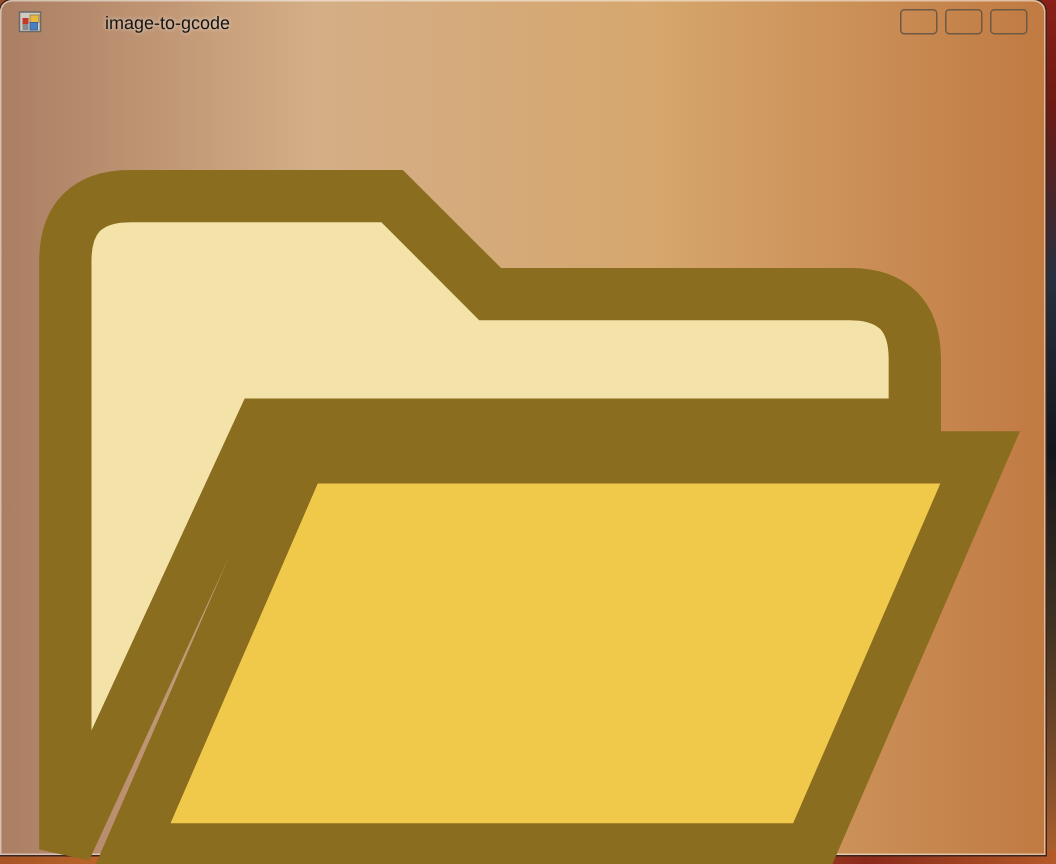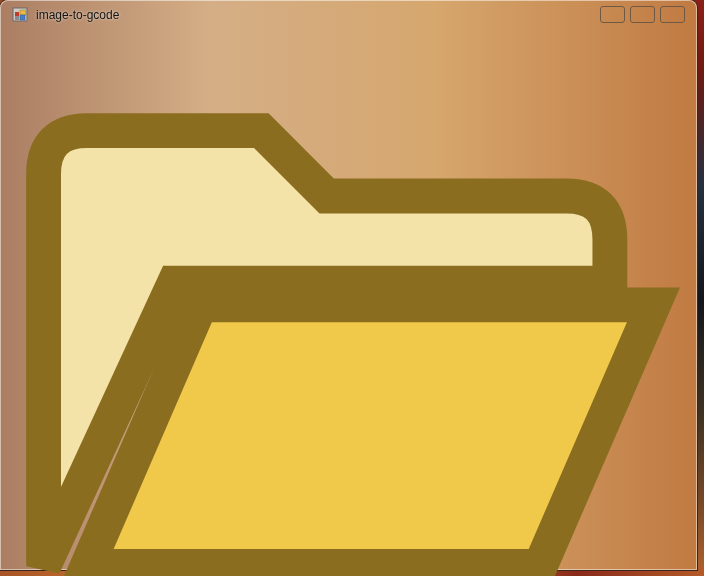--- a/index.html
+++ b/index.html
@@ -14,21 +14,21 @@
   .wall-right { position:absolute; right:0; top:0; width:16px; height:576px;
     background:linear-gradient(180deg,#8a2018 0%,#6e1a12 12%,#27303f 32%,#14161c 52%,#3f3222 72%,#7a4a28 88%,#b0622e 100%); }
   .wall-bottom { position:absolute; left:0; bottom:0; width:704px; height:9px;
     background:linear-gradient(90deg,#a85426 0%,#c8742e 18%,#7e2415 40%,#c06a30 62%,#8a2a1a 82%,#b45a28 100%); }
 
   
   .window { position:absolute; left:0; top:0; width:697px; height:570px;
     border-radius:8px 8px 0 0;
     background:linear-gradient(90deg,#ab7e63 0%,#d4ae86 30%,#d6a76e 62%,#c07a42 100%);
     box-shadow: inset 0 0 0 1px rgba(255,255,255,.5), 0 0 0 1px #3a241c; }
-  .titlebar { position:absolute; left:0; top:0; right:0; height:29px; display:flex; align-items:center; padding:0 10px; }
+  .titlebar { position:absolute; left:0; top:0; right:0; height:29px; display:flex; align-items:center; padding:0 10px;gap:34px; }
   .app-icon { width:16px; height:16px; margin:0 8px 0 2px; flex:0 0 auto; }
   .title-text { font-size:12px; color:#141414; text-shadow:0 0 3px rgba(255,255,255,.7); }
   .win-controls { margin-left:auto; display:flex; gap:5px; padding-right:2px; }
   .win-btn { width:25px; height:17px; border:1px solid #6e5a44; border-radius:3px;
     background:linear-gradient(180deg,#f6ead9 0%,#e4d0b4 45%,#d0b astonished;
     background:linear-gradient(180deg,#f6ead9 0%,#e4d0b4 45%,#cdb190 100%);
     display:flex; align-items:center; justify-content:center; cursor:default; }
   .glyph-min { width:9px; height:3px; background:#4a4a4a; margin-top:6px; }
   .glyph-max { width:9px; height:8px; border:2px solid #4a4a4a; }
   .glyph-close { position:relative; width:11px; height:11px; }

